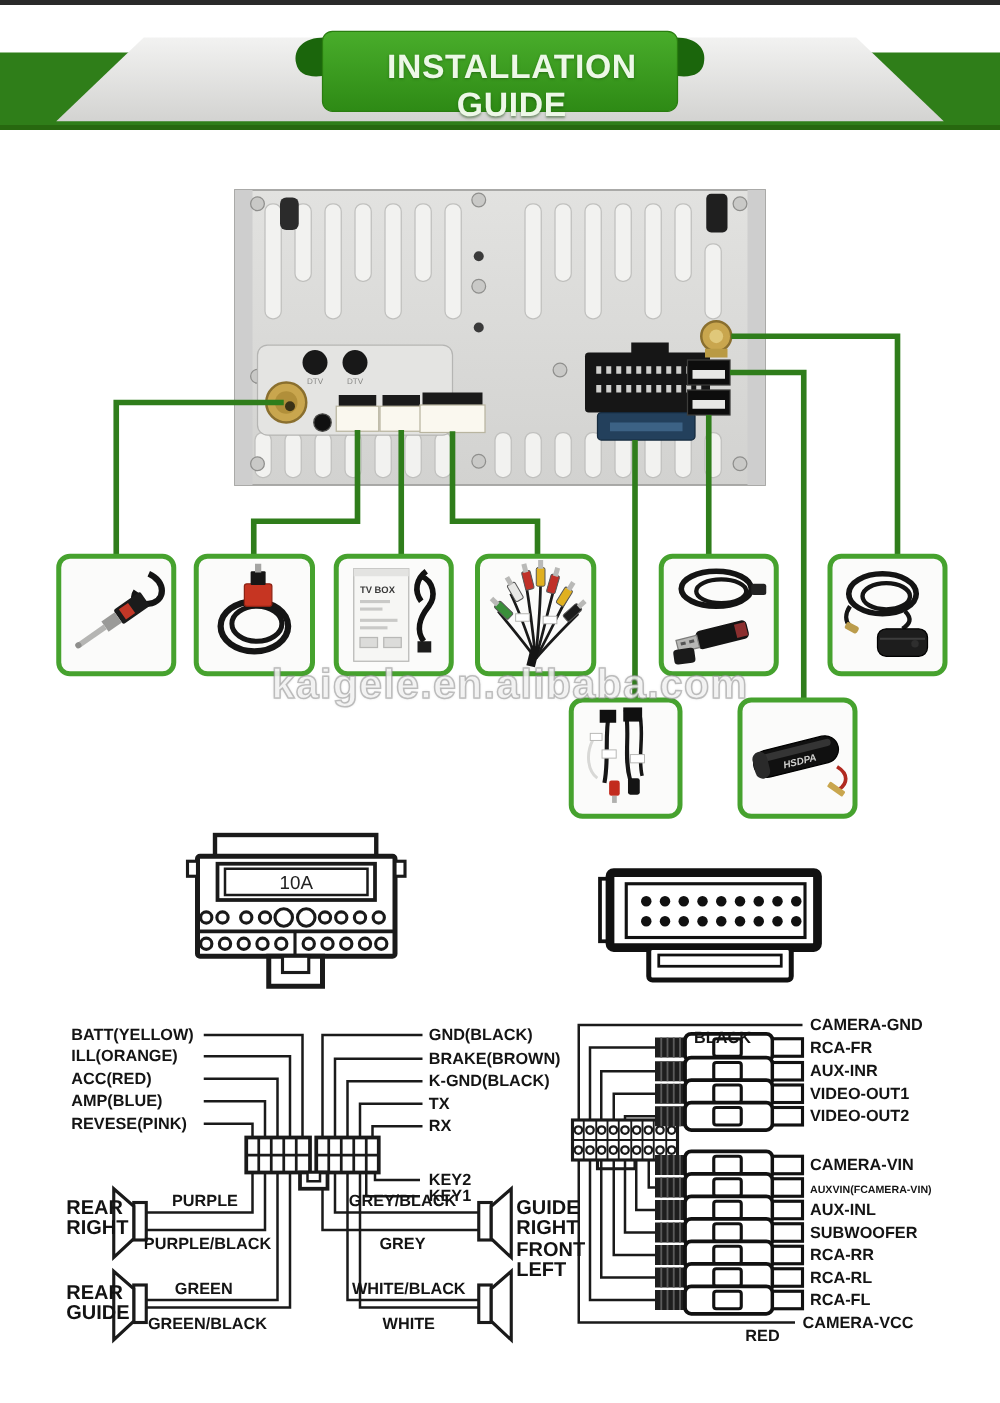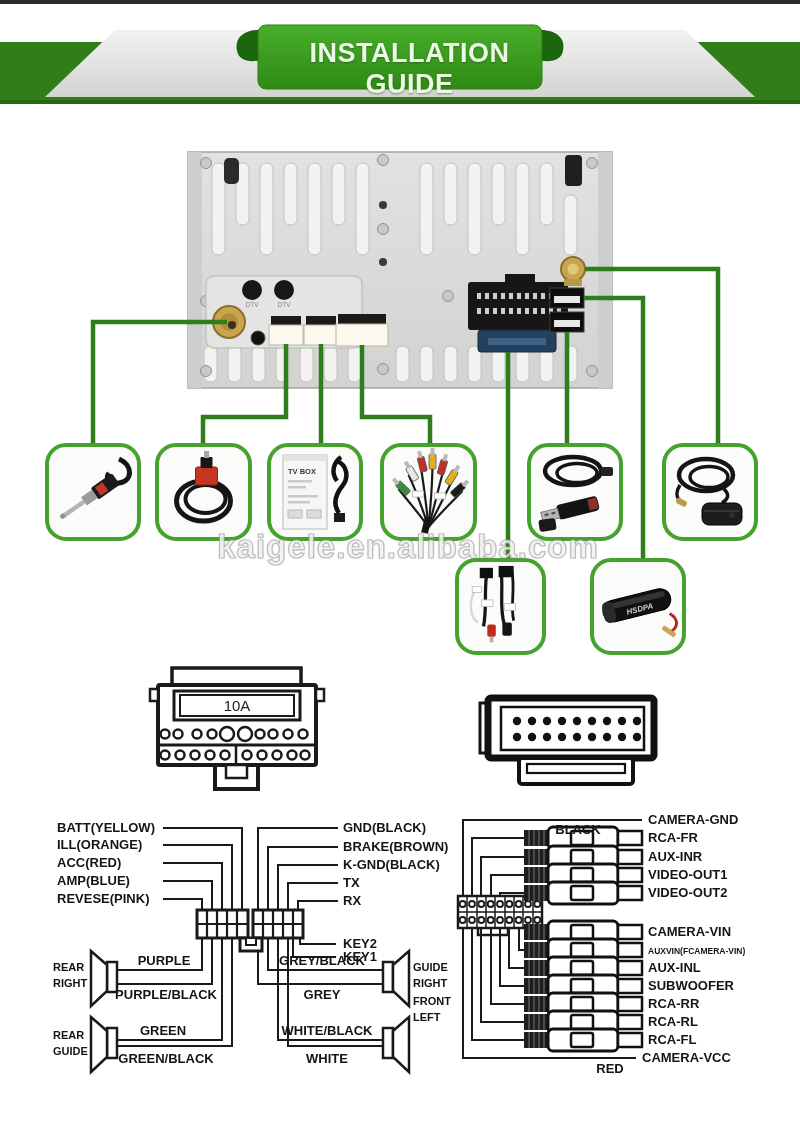--- a/index.html
+++ b/index.html
@@ -1,29 +1,29 @@
 <!DOCTYPE html>
 <html><head>
 <meta charset="utf-8">
 <style>
   html,body{margin:0;padding:0;background:#ffffff;}
   .page{position:relative;width:800px;height:1122px;background:#ffffff;overflow:hidden;
         font-family:"Liberation Sans",sans-serif;}
   svg text{font-family:"Liberation Sans",sans-serif;}
   .art{position:absolute;left:0;top:0;z-index:2;}
-  .gbox{position:absolute;border:4px solid #46a22e;border-radius:21px;background:#fbfbfa;
+  .gbox{position:absolute;border:4px solid #46a22e;border-radius:11px;background:#fbfbfa;
         box-sizing:border-box;z-index:3;overflow:hidden;}
   .gbox svg{display:block;width:100%;height:100%;}
   .watermark{position:absolute;left:0;right:0;top:528px;text-align:center;z-index:6;
         font-weight:700;font-size:33px;letter-spacing:1px;
         color:rgba(255,255,255,0.78);
         -webkit-text-stroke:1.2px rgba(145,145,145,0.55);
         text-shadow:0 0 2px rgba(120,120,120,0.45);
         transform:translateX(8px);pointer-events:none;}
-  .spk{position:absolute;width:56px;font-weight:700;font-size:11px;line-height:16px;
+  .spk{position:absolute;width:56px;font-weight:700;font-size:16px;line-height:16px;
         color:#131313;z-index:4;}
   .title{position:absolute;left:258px;top:38px;width:231px;text-align:center;z-index:5;
         font-weight:700;font-size:27px;letter-spacing:.5px;color:#edf8e7;
         text-shadow:0 1px 2px rgba(20,70,10,.5);margin-left:36px;}
 </style>
 </head>
 <body>
 
 <div class="page">
 

